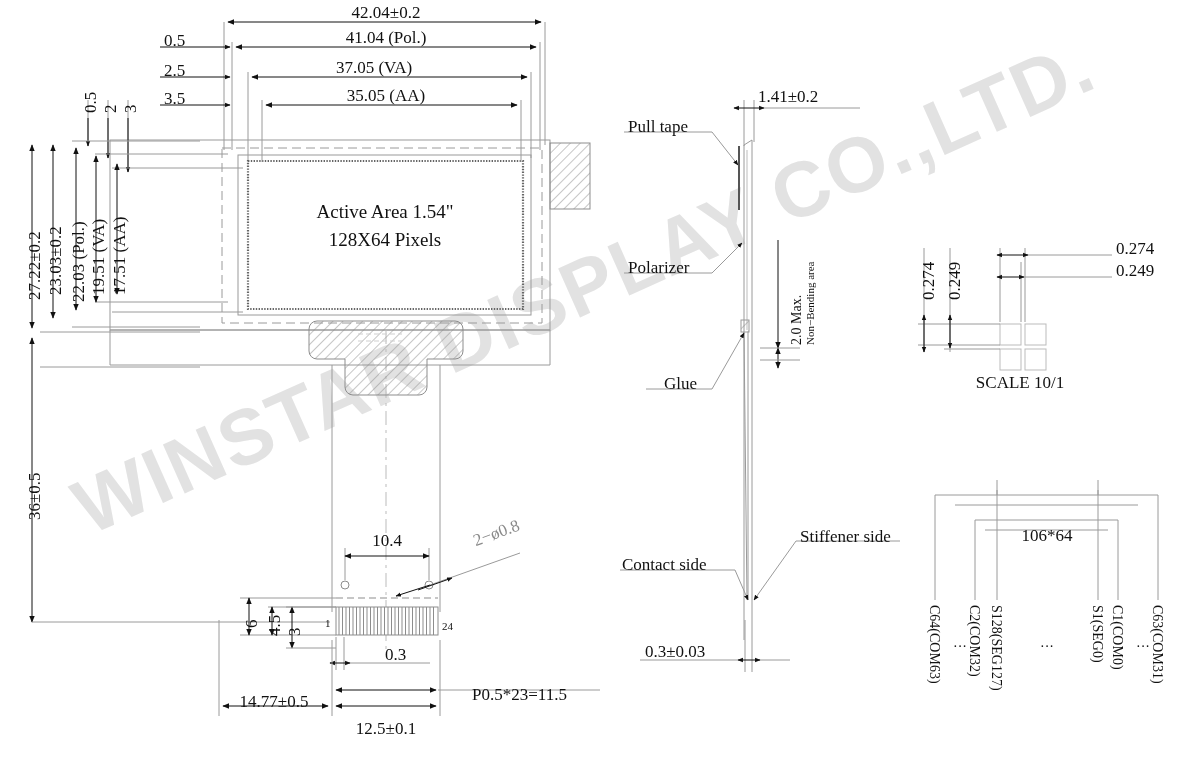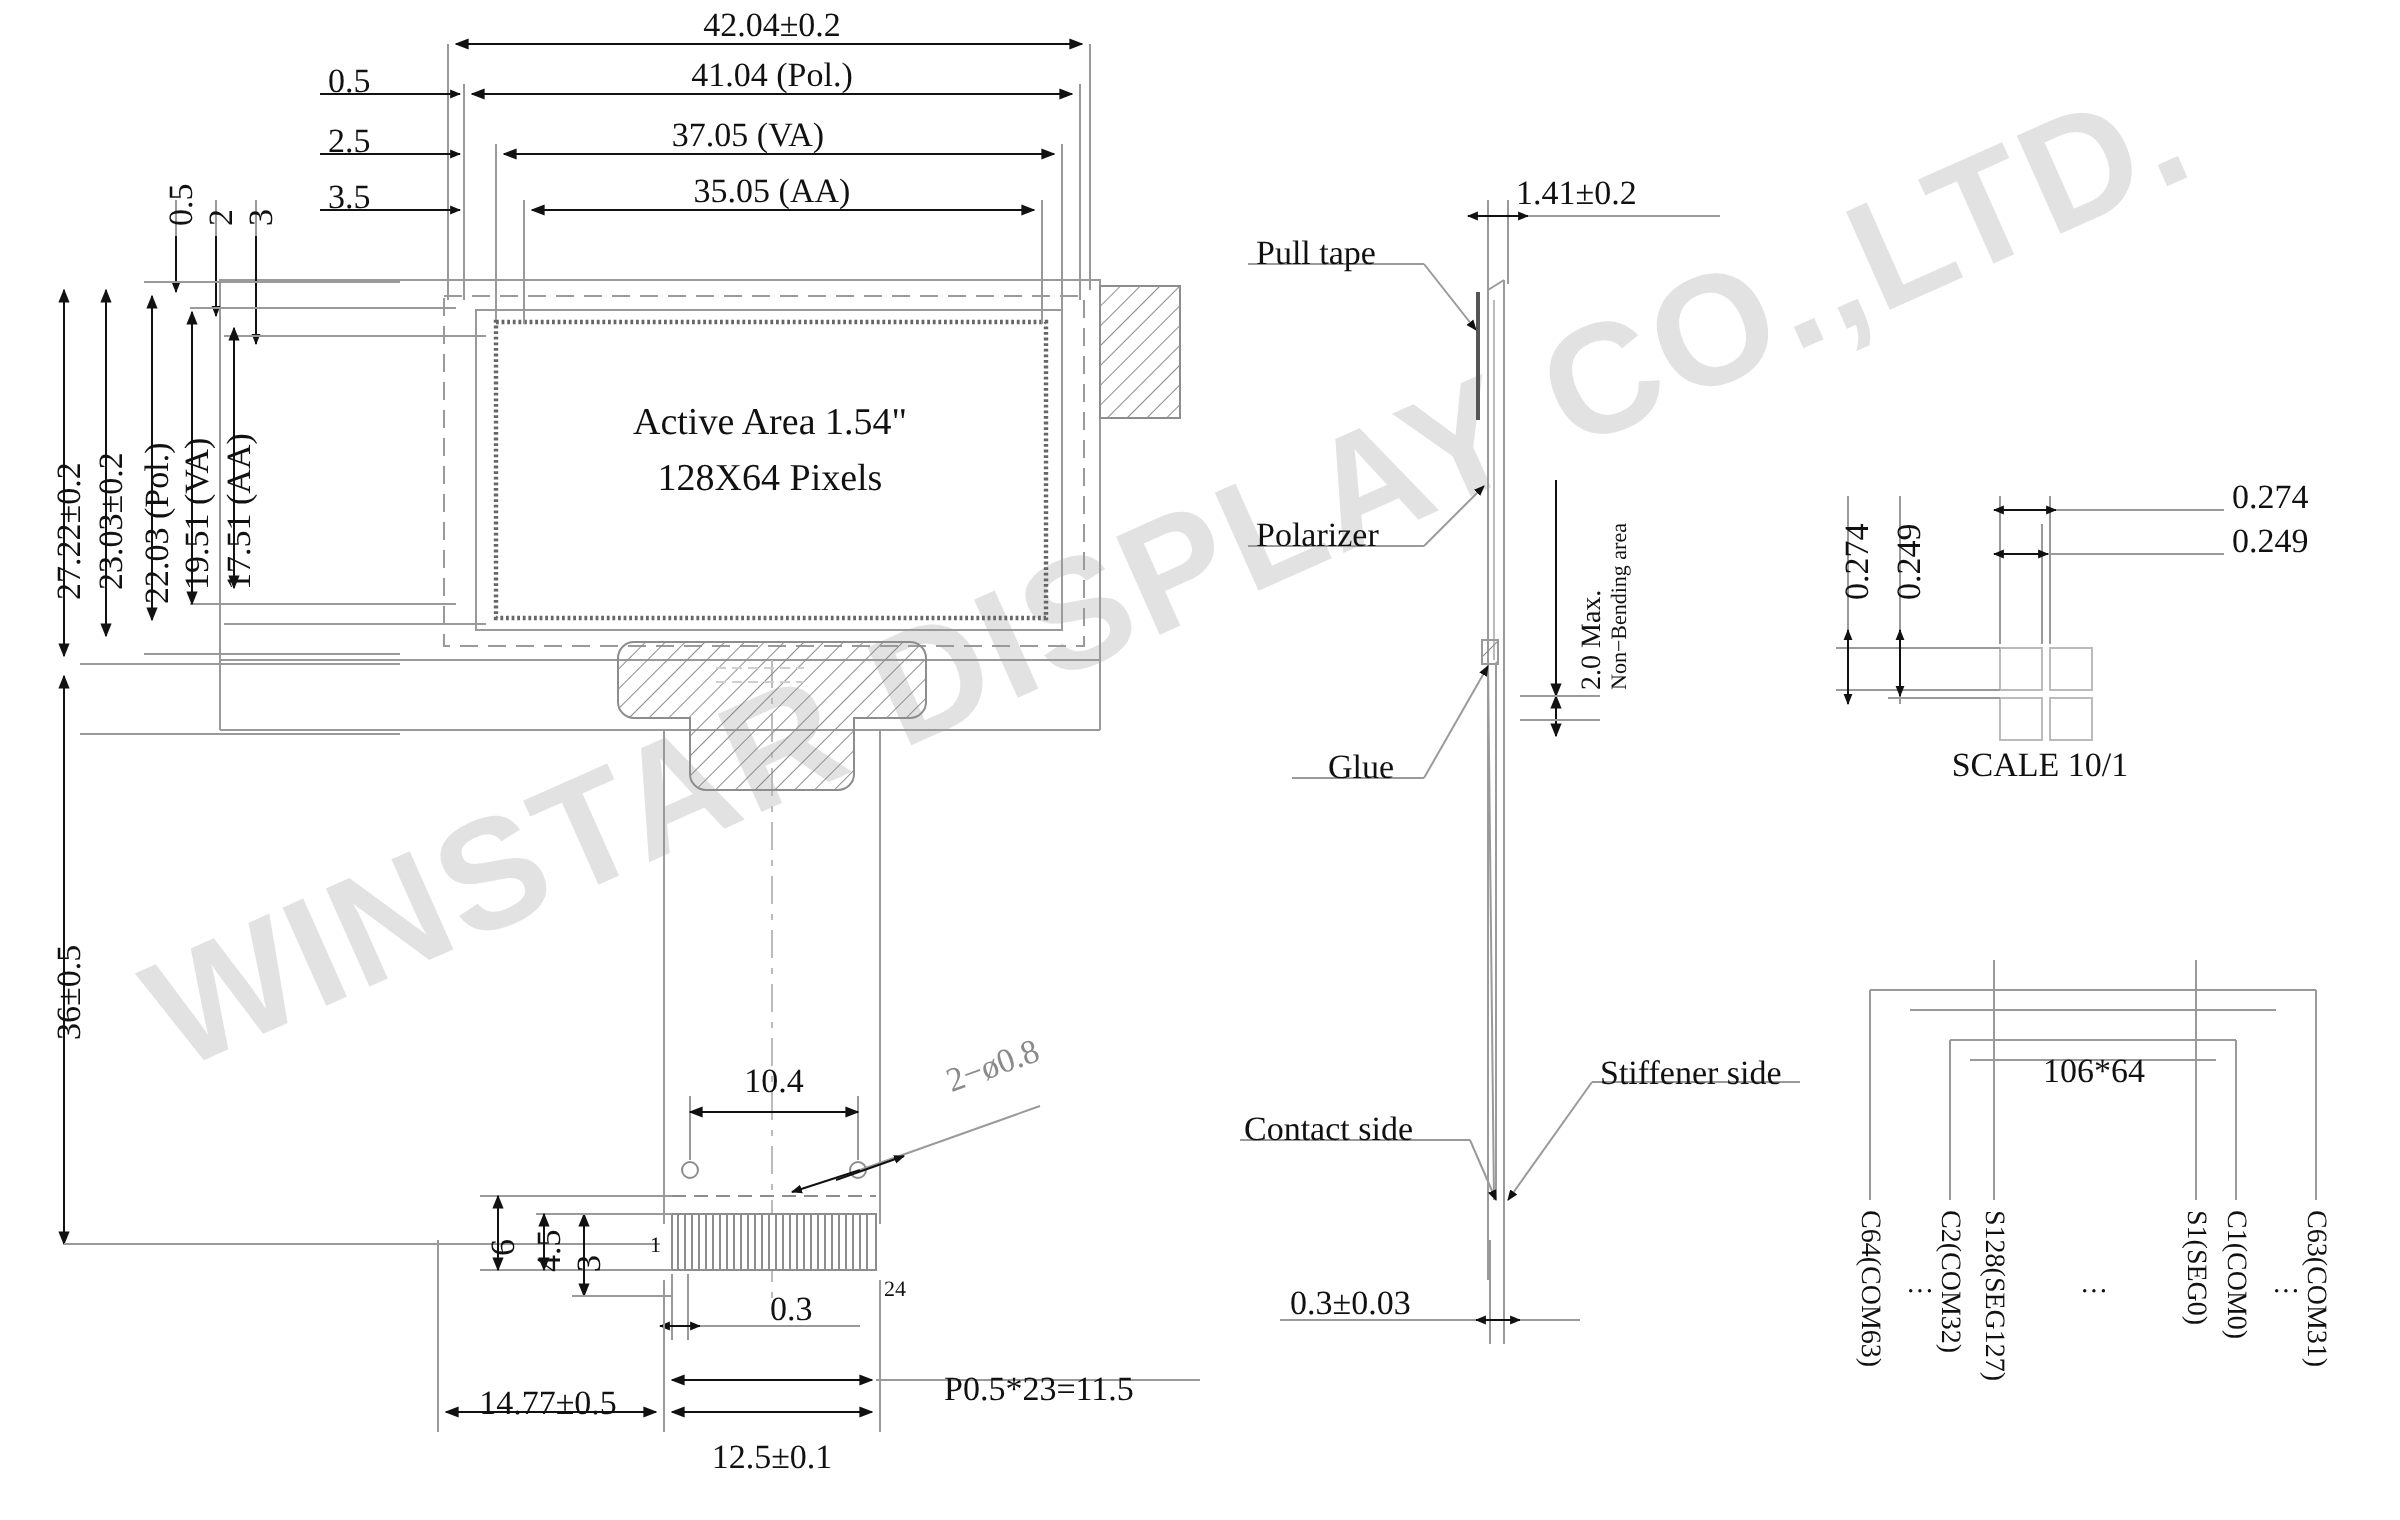--- a/index.html
+++ b/index.html
@@ -323,21 +323,21 @@
     <div class="t rot90" style="left:26px;top:520px;">36±0.5</div>
 
     <div class="t ctr" style="left:387px;top:532px;">10.4</div>
     <div class="t gray" style="left:471px;top:533px;transform:rotate(-20deg);transform-origin:0 0;">2−ø0.8</div>
 
     <div class="t rot90" style="left:243px;top:628px;">6</div>
     <div class="t rot90" style="left:266px;top:636px;">4.5</div>
     <div class="t rot90" style="left:286px;top:636px;">3</div>
 
     <div class="t xs" style="left:325px;top:618px;">1</div>
-    <div class="t xs" style="left:442px;top:640px;text-align:right;">24</div>
+    <div class="t xs" style="left:442px;top:621px;text-align:right;">24</div>
 
     <div class="t" style="left:385px;top:646px;">0.3</div>
     <div class="t" style="left:472px;top:686px;">P0.5*23=11.5</div>
 
     <div class="t ctr" style="left:274px;top:693px;">14.77±0.5</div>
     <div class="t ctr" style="left:386px;top:720px;">12.5±0.1</div>
 
     <div class="t" style="left:758px;top:88px;">1.41±0.2</div>
     <div class="t" style="left:628px;top:118px;">Pull tape</div>
     <div class="t" style="left:628px;top:259px;">Polarizer</div>

